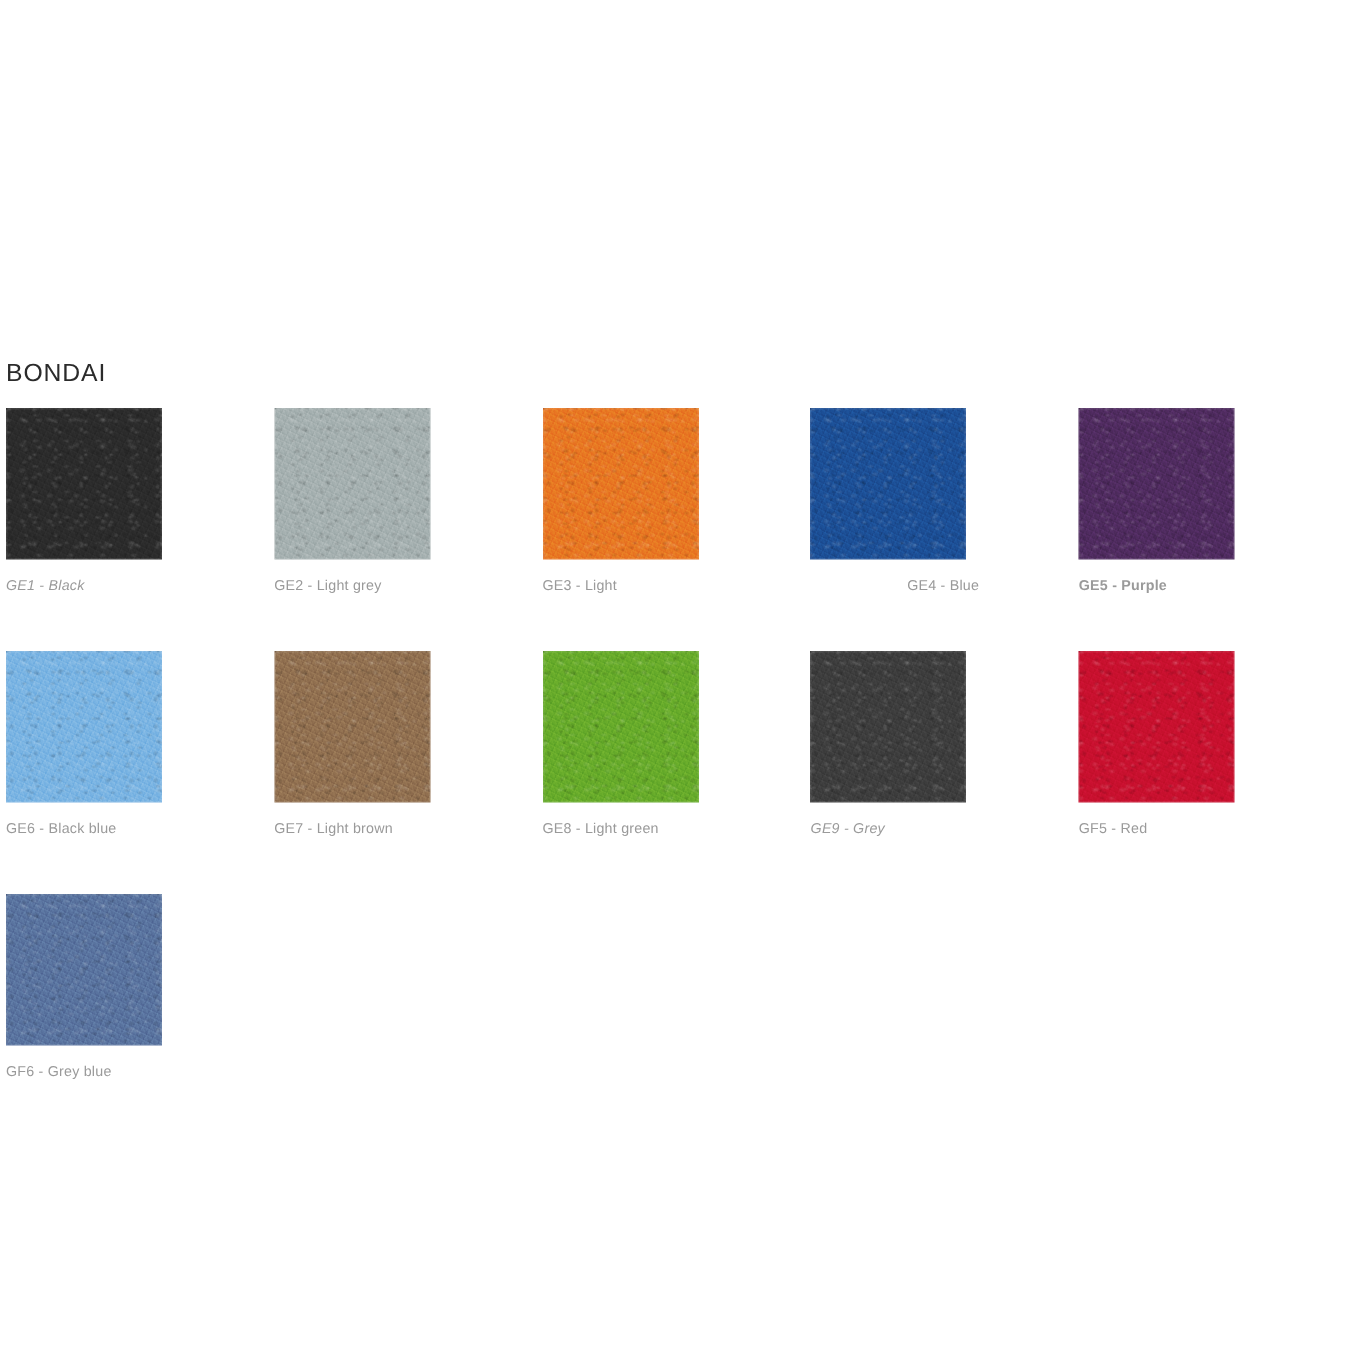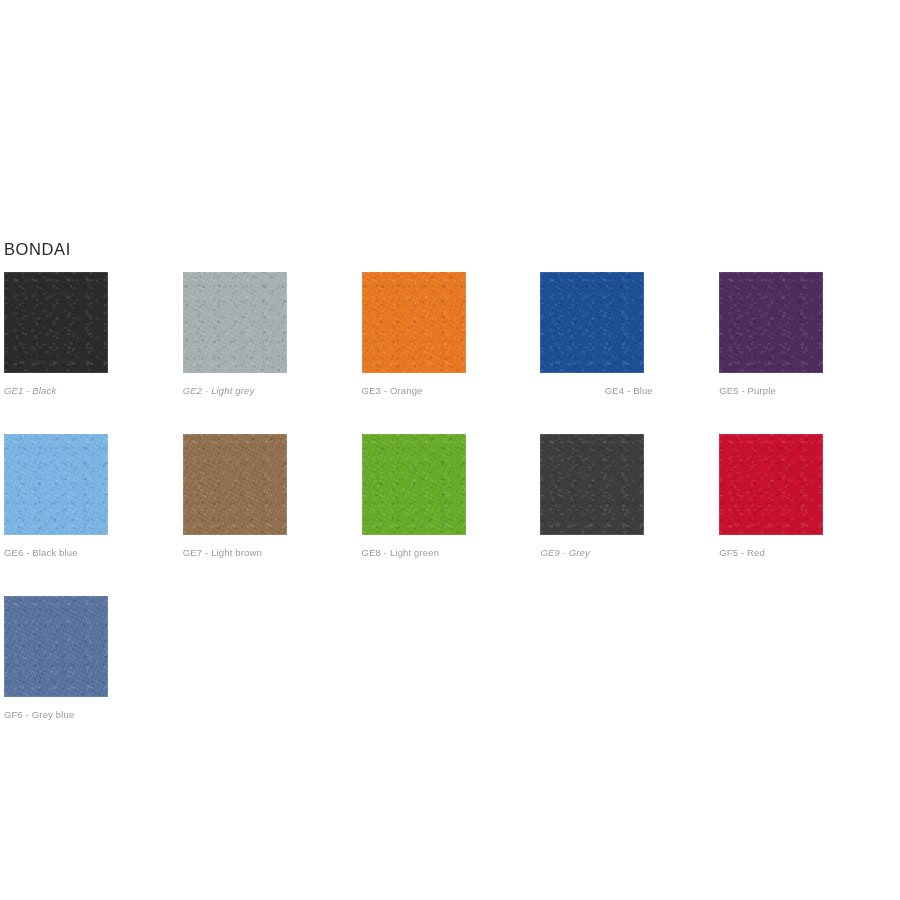--- a/index.html
+++ b/index.html
@@ -125,33 +125,33 @@
 
   <div class="swatch-grid">
 
     <div class="swatch-row">
       <div class="swatch-cell">
         <div class="swatch-chip" style="background-color: rgb(43, 43, 43);"></div>
         <div class="swatch-label" style="color: rgb(154, 154, 154); font-style: italic;">GE1 - Black</div>
       </div>
       <div class="swatch-cell">
         <div class="swatch-chip" style="background-color: rgb(165, 176, 176);"></div>
-        <div class="swatch-label" style="color: rgb(154, 154, 154); font-style: italic;">GE2 - Light grey</div>
+        <div class="swatch-label" style="color: rgb(154, 154, 154);">GE2 - Light grey</div>
       </div>
       <div class="swatch-cell">
         <div class="swatch-chip" style="background-color: rgb(232, 119, 34);"></div>
-        <div class="swatch-label" style="color: rgb(154, 154, 154);">GE3 - Orange</div>
+        <div class="swatch-label" style="color: rgb(154, 154, 154);">GE3 - Light</div>
       </div>
       <div class="swatch-cell">
         <div class="swatch-chip" style="background-color: rgb(28, 79, 150);"></div>
         <div class="swatch-label" style="color: rgb(154, 154, 154); text-align: center;">GE4 - Blue</div>
       </div>
       <div class="swatch-cell">
         <div class="swatch-chip" style="background-color: rgb(79, 43, 95);"></div>
-        <div class="swatch-label" style="color: rgb(154, 154, 154);">GE5 - Purple</div>
+        <div class="swatch-label" style="color: rgb(154, 154, 154); font-weight: bold;">GE5 - Purple</div>
       </div>
     </div>
 
     <div class="swatch-row">
       <div class="swatch-cell">
         <div class="swatch-chip" style="background-color: rgb(122, 180, 227);"></div>
         <div class="swatch-label" style="color: rgb(154, 154, 154);">GE6 - Black blue</div>
       </div>
       <div class="swatch-cell">
         <div class="swatch-chip" style="background-color: rgb(145, 112, 80);"></div>

